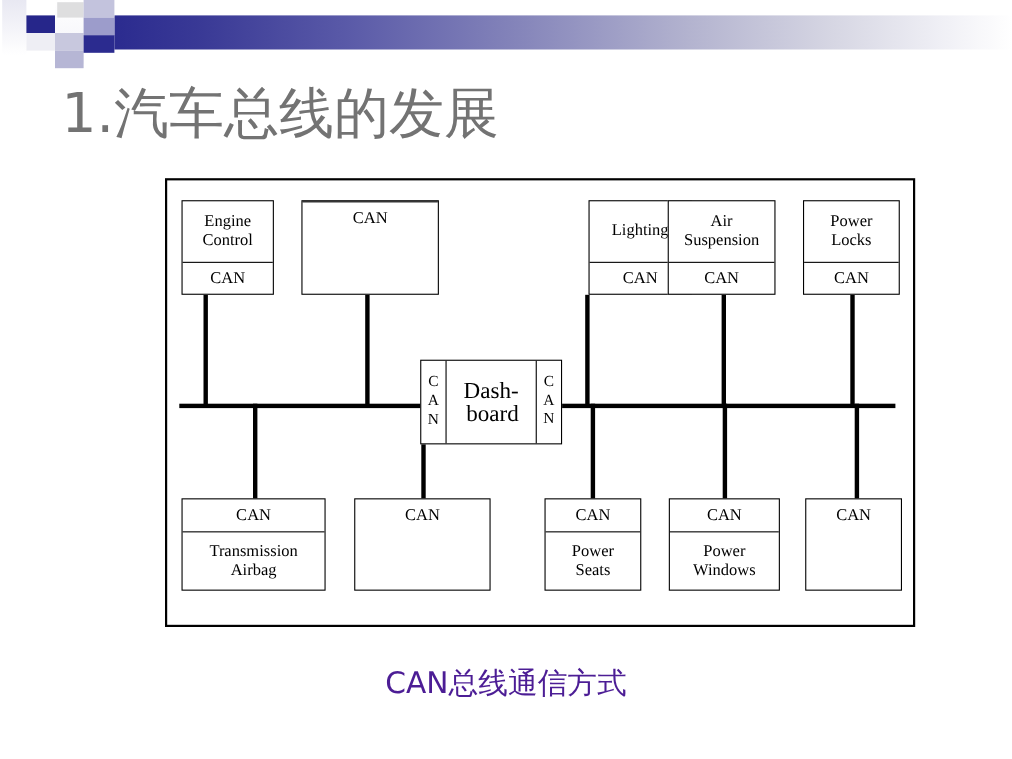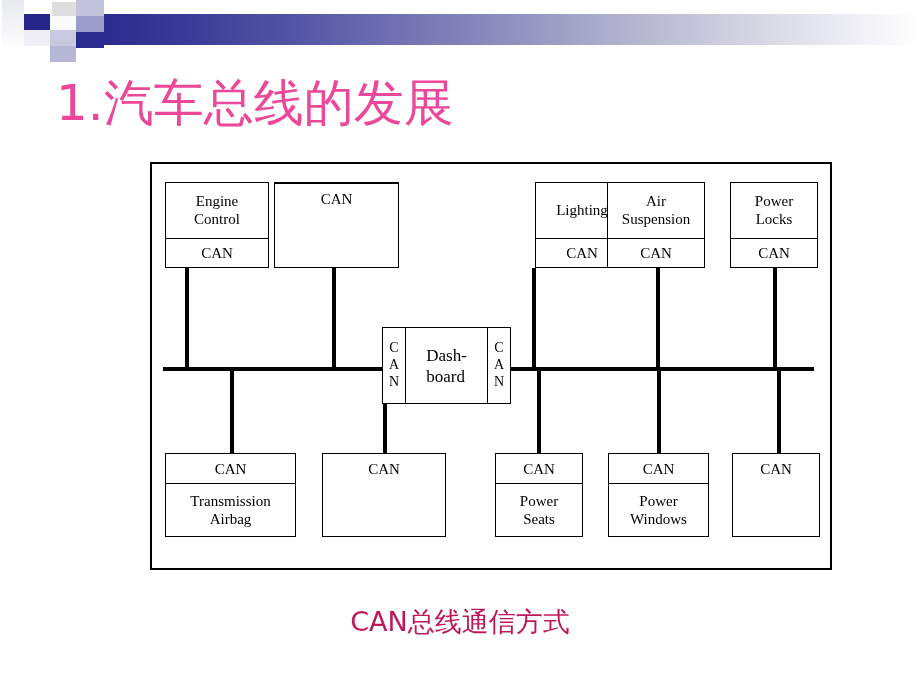--- a/index.html
+++ b/index.html
@@ -47,21 +47,21 @@
   .sq-j { left: 24px; top: 30px;  width: 26px; height: 16px; background: #eeeef4; }
 
   
   .slide-title {
     position: absolute;
     left: 56px;
     top: 72px;
     font-family: "DejaVu Sans", "Liberation Sans", sans-serif;
     font-size: 50px;
     line-height: 62px;
-    color: #ec4899;
+    color: #737373;
     white-space: nowrap;
     letter-spacing: 0px;
   }
 
   
   .diagram {
     position: absolute;
     left: 150px;
     top: 162px;
     width: 682px;
@@ -121,37 +121,37 @@
     text-align: center;
   }
   .dash .can-side span { display: block; }
   .dash .left-can  { border-right: 1px solid #000000; }
   .dash .right-can { border-left:  1px solid #000000; }
   .dash .dash-center {
     flex: 1;
     display: flex;
     align-items: center;
     justify-content: center;
-    font-size: 17px;
+    font-size: 21px;
     line-height: 21px;
-    text-align: left;
+    text-align: right;
     white-space: pre-line;
   }
 
   
   .caption {
     position: absolute;
     left: 0;
     top: 605px;
     width: 920px;
     text-align: center;
     font-family: "DejaVu Sans", "Liberation Sans", sans-serif;
     font-size: 27px;
     line-height: 34px;
-    color: #be185d;
+    color: #4c1d95;
   }
 </style>
 </head>
 <body>
 
 <div>
   <div class="hdr-band"></div>
   <div class="sq sq-a"></div>
   <div class="sq sq-c"></div>
   <div class="sq sq-d"></div>
@@ -175,21 +175,21 @@
   <div class="wire wire-v" style="left:380px; top:104px; width:4px; height:101px;"></div>
   <div class="wire wire-v" style="left:504px; top:104px; width:4px; height:101px;"></div>
   <div class="wire wire-v" style="left:621px; top:104px; width:4px; height:101px;"></div>
 
   <div class="wire wire-v" style="left:78px;  top:203px; width:4px; height:88px;"></div>
   <div class="wire wire-v" style="left:231px; top:203px; width:4px; height:88px;"></div>
   <div class="wire wire-v" style="left:385px; top:203px; width:4px; height:88px;"></div>
   <div class="wire wire-v" style="left:505px; top:203px; width:4px; height:88px;"></div>
   <div class="wire wire-v" style="left:625px; top:203px; width:4px; height:88px;"></div>
 
-  <div class="node" style="left:13px; top:18px; width:104px; height:86px;">
+  <div class="node" style="left:13px; top:18px; width:84px; height:86px;">
     <div class="seg" style="height:56px;">Engine
 Control</div>
     <div class="seg divider-top" style="height:30px;">CAN</div>
   </div>
 
   <div class="node" style="left:122px; top:18px; width:125px; height:86px;">
     <div class="seg divider-top" style="height:30px;">CAN</div>
   </div>
 
   <div class="node" style="left:335px; top:18px; width:94px; height:86px;margin-left:48px;">

